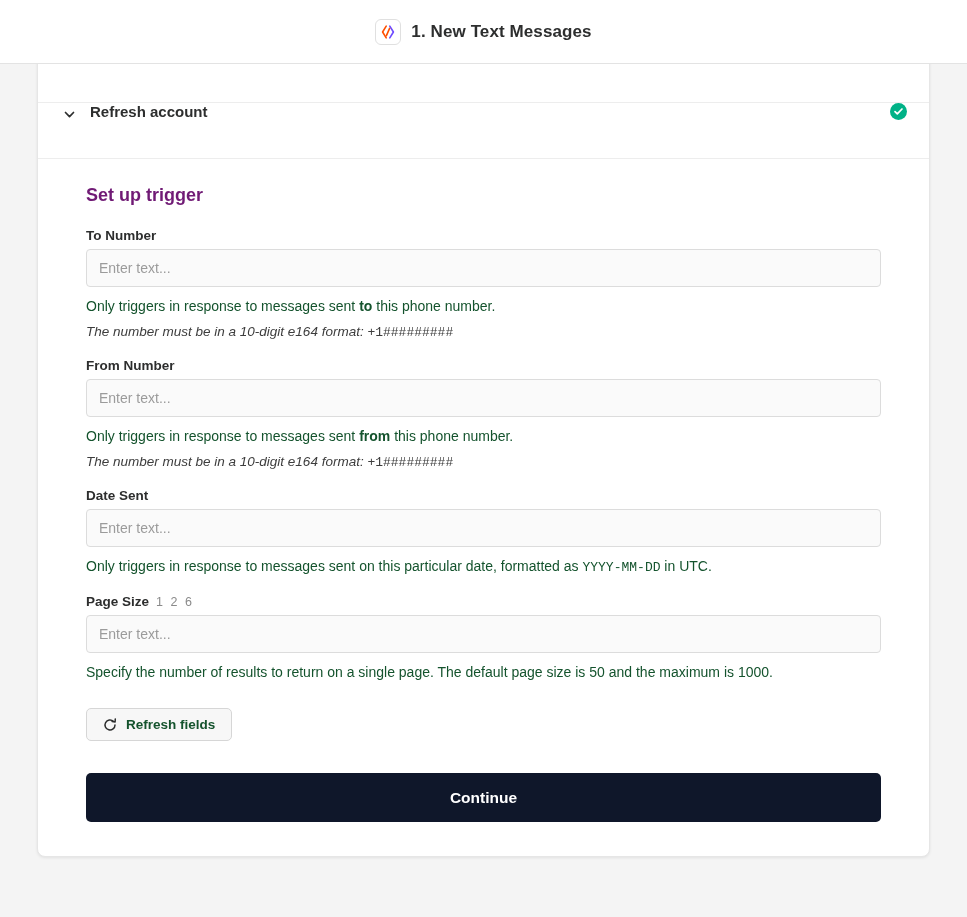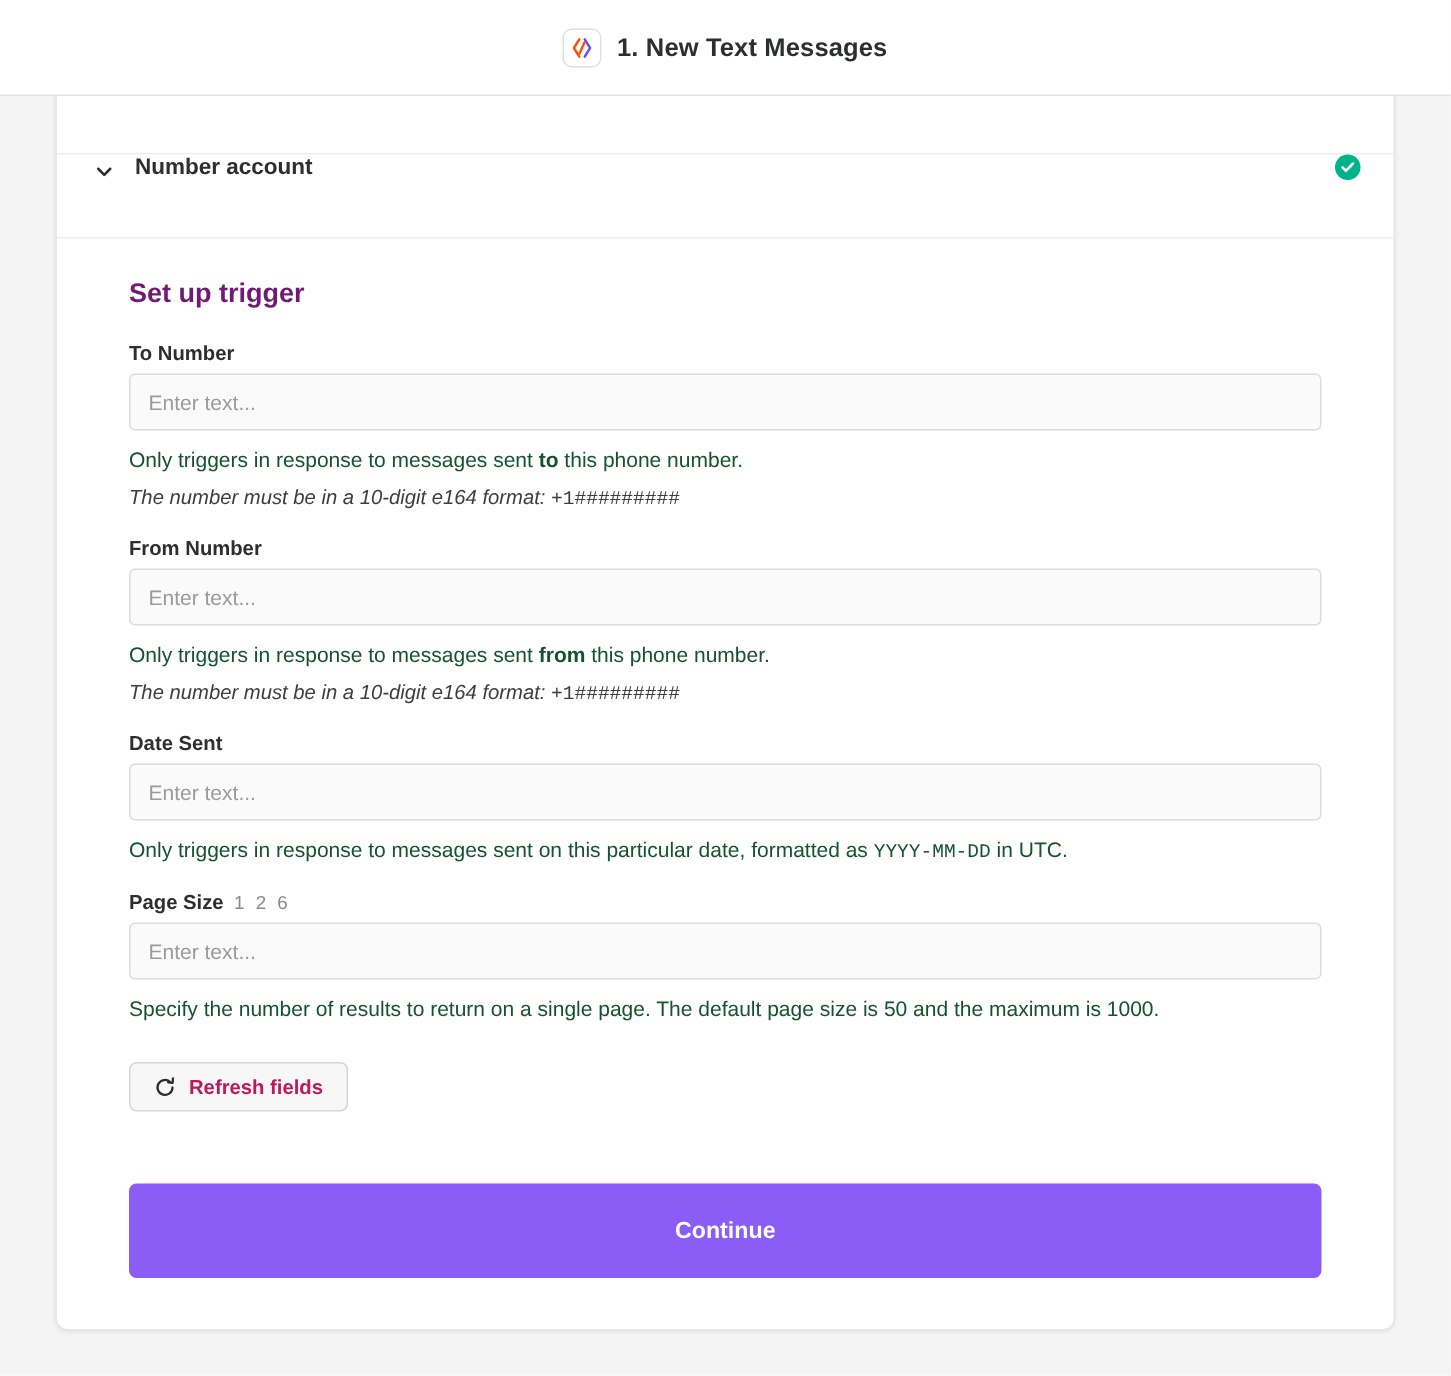--- a/index.html
+++ b/index.html
@@ -173,33 +173,33 @@
     display: inline-flex;
     align-items: center;
     gap: 9px;
     height: 33px;
     padding: 0 16px;
     border: 1px solid #d6d6d6;
     border-radius: 5px;
     background: #f7f7f7;
     font-size: 13.5px;
     font-weight: bold;
-    color: #be185d;
+    color: #14532d;
     cursor: pointer;
     font-family: "Liberation Sans", sans-serif;
   }
   .refresh-btn svg { display: block; }
 
   .continue-btn {
-    margin-top: 48px;
+    margin-top: 32px;
     width: 100%;
-    height: 63px;
+    height: 49px;
     border: none;
     border-radius: 5px;
-    background: #8b5cf6;
+    background: #0f172a;
     color: #ffffff;
     font-size: 15.5px;
     font-weight: bold;
     cursor: pointer;
     font-family: "Liberation Sans", sans-serif;
     display: flex;
     align-items: center;
     justify-content: center;
   }
 </style>
@@ -237,21 +237,21 @@
         </svg>
       </span>
     </div>
 
     <div class="section-row">
       <span class="chev">
         <svg width="13" height="13" viewBox="0 0 13 13">
           <path d="M2.5 4.5 L6.5 8.6 L10.5 4.5" stroke="#2d2e2e" stroke-width="1.7" fill="none" stroke-linecap="round" stroke-linejoin="round"></path>
         </svg>
       </span>
-      <span class="section-title">Number account</span>
+      <span class="section-title">Refresh account</span>
       <span class="check">
         <svg width="11" height="11" viewBox="0 0 11 11">
           <path d="M2 5.6 L4.3 7.9 L9 3" stroke="#ffffff" stroke-width="1.7" fill="none" stroke-linecap="round" stroke-linejoin="round"></path>
         </svg>
       </span>
     </div>
 
     <div class="form-wrap">
       <h2 class="form-title">Set up trigger</h2>
 

